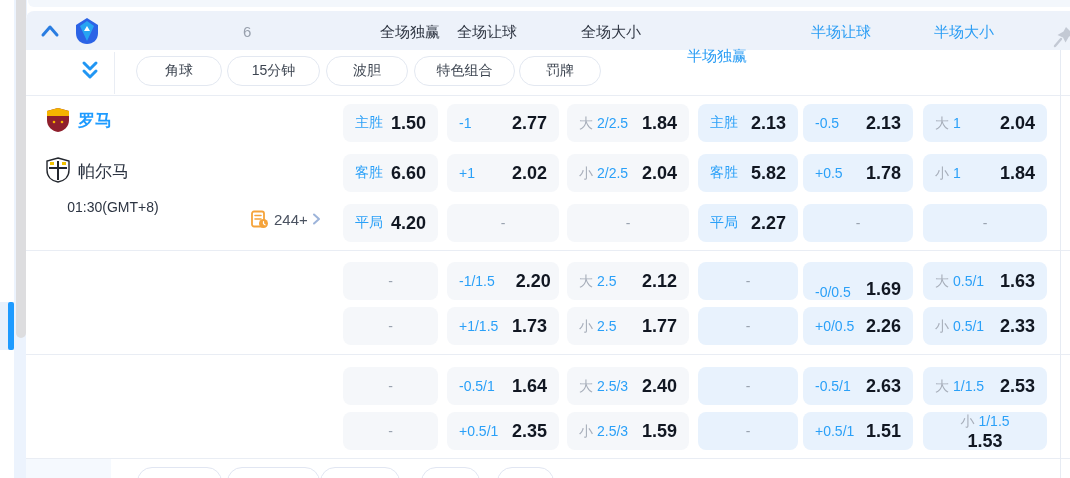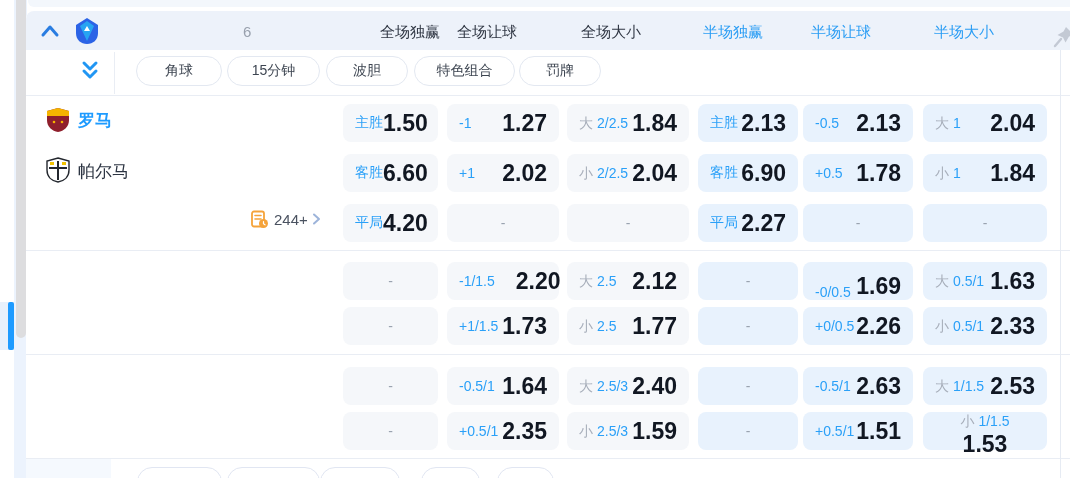--- a/index.html
+++ b/index.html
@@ -38,21 +38,21 @@
   .match-time{position:absolute;left:33px;top:198px;width:160px;text-align:center;font-size:14px;color:#2c3442;line-height:18px;}
   .more-markets{position:absolute;left:250px;top:208px;height:22px;display:flex;align-items:center;cursor:pointer;}
   .more-markets .cnt{font-size:15px;color:#4a5260;margin:0 2px 0 5px;}
   
   .cell{position:absolute;height:38px;border-radius:8px;box-sizing:border-box;display:flex;align-items:center;
         justify-content:space-between;padding:0 12px;cursor:pointer;}
   .cell.full{background:#f5f7fa;}
   .cell.half{background:#e8f2fd;}
   .cell .lbl{font-size:14px;color:#2aa0f8;white-space:nowrap;}
   .cell .pre{font-size:14px;color:#a7aeba;margin-right:4px;}
-  .cell .val{font-size:23px;font-weight:bold;color:#111722;}
+  .cell .val{font-size:18px;font-weight:bold;color:#111722;}
   .cell.dashcell{justify-content:center;cursor:default;}
   .cell .dash{font-size:14px;color:#9aa3b0;}
   
   .next-left{position:absolute;left:26px;top:459px;width:85px;height:19px;background:#f5f9fe;}
   .ghost-pill{position:absolute;top:467px;height:26px;box-sizing:border-box;border:1px solid #e1e6f2;
               border-radius:15px 15px 0 0;background:#fff;cursor:pointer;}
 </style>
 </head>
 <body>
 
@@ -82,21 +82,21 @@
       <path d="M13 9 L16 14 H10 Z" fill="#ffffff"></path>
     </svg>
   </div>
 
   <div class="match-count">6</div>
 
   <div id="col-headers">
       <div class="col-header" style="left: 370px; margin-left: 40px;">全场独赢</div>
       <div class="col-header" style="left: 487px;">全场让球</div>
       <div class="col-header" style="left: 611px;">全场大小</div>
-      <div class="col-header hl" style="left: 733px;">半场独赢</div>
+      <div class="col-header hl" style="left: 717px; margin-top: 24px;">半场独赢</div>
       <div class="col-header hl" style="left: 841px;">半场让球</div>
       <div class="col-header hl" style="left: 964px;">半场大小</div>
     </div>
 
   <div class="pin">
     <svg width="24" height="24" viewBox="0 0 24 24">
       <path d="M14 2 L22 10 L17 11.5 L13.5 17.5 L11 12.5 L5.5 10 L11.5 6.5 Z" fill="#c3c9d4"></path>
       <path d="M9 14 L3 21" stroke="#c3c9d4" stroke-width="2.4" stroke-linecap="round"></path>
     </svg>
   </div>
@@ -135,20 +135,21 @@
   <div class="crest" style="top:157px">
     <svg width="24" height="26" viewBox="0 0 24 26">
       <path d="M12 1 L23 4 V13 C23 20 18 24 12 25 C6 24 1 20 1 13 V4 Z" fill="#ffffff" stroke="#23272e" stroke-width="1.4"></path>
       <path d="M11 4 H13 V23 H11 Z M3 10 H21 V12 H3 Z" fill="#23272e"></path>
       <path d="M4 5 H8 V8 H4 Z M16 5 H20 V8 H16 Z" fill="#f2c200"></path>
     </svg>
   </div>
   <div class="team-name away" style="top:160px">帕尔马</div>
 
   <div class="match-time">
+    <div>01:30(GMT+8)</div>
   </div>
 
   <div class="more-markets">
     <svg width="19" height="19" viewBox="0 0 19 19">
       <rect x="2" y="1.5" width="12" height="15" rx="2" fill="none" stroke="#f5a33a" stroke-width="1.8"></rect>
       <path d="M5 5.5 H11 M5 9 H11" stroke="#f5a33a" stroke-width="1.6" stroke-linecap="round"></path>
       <circle cx="13.5" cy="13.5" r="4.5" fill="#f5a33a"></circle>
       <path d="M13.5 11.5 V13.7 L15 14.8" stroke="#ffffff" stroke-width="1.2" fill="none" stroke-linecap="round"></path>
     </svg>
     <span class="cnt">244+</span>
@@ -157,21 +158,21 @@
     </svg>
   </div>
 
   <div id="odds-grid">
       <div class="cell full" style="left: 343px; width: 95px; top: 104px; height: 38px;">
         <span class="lbl">主胜</span>
         <span class="val">1.50</span>
       </div>
       <div class="cell full" style="left: 447px; width: 112px; top: 104px; height: 38px;">
         <span class="lbl">-1</span>
-        <span class="val">1.27</span>
+        <span class="val">2.77</span>
       </div>
       <div class="cell full" style="left: 567px; width: 122px; top: 104px; height: 38px;">
         <span><span class="pre">大</span><span class="lbl">2/2.5</span></span>
         <span class="val">1.84</span>
       </div>
       <div class="cell half" style="left: 698px; width: 100px; top: 104px; height: 38px;">
         <span class="lbl">主胜</span>
         <span class="val">2.13</span>
       </div>
       <div class="cell half" style="left: 803px; width: 110px; top: 104px; height: 38px;">
@@ -189,21 +190,21 @@
       <div class="cell full" style="left: 447px; width: 112px; top: 154px; height: 38px;">
         <span class="lbl">+1</span>
         <span class="val">2.02</span>
       </div>
       <div class="cell full" style="left: 567px; width: 122px; top: 154px; height: 38px;">
         <span><span class="pre">小</span><span class="lbl">2/2.5</span></span>
         <span class="val">2.04</span>
       </div>
       <div class="cell half" style="left: 698px; width: 100px; top: 154px; height: 38px;">
         <span class="lbl">客胜</span>
-        <span class="val">6.90</span>
+        <span class="val">5.82</span>
       </div>
       <div class="cell half" style="left: 803px; width: 110px; top: 154px; height: 38px;">
         <span class="lbl">+0.5</span>
         <span class="val">1.78</span>
       </div>
       <div class="cell half" style="left: 923px; width: 124px; top: 154px; height: 38px;">
         <span><span class="pre">小</span><span class="lbl">1</span></span>
         <span class="val">1.84</span>
       </div>
       <div class="cell full" style="left: 343px; width: 95px; top: 204px; height: 38px;">

